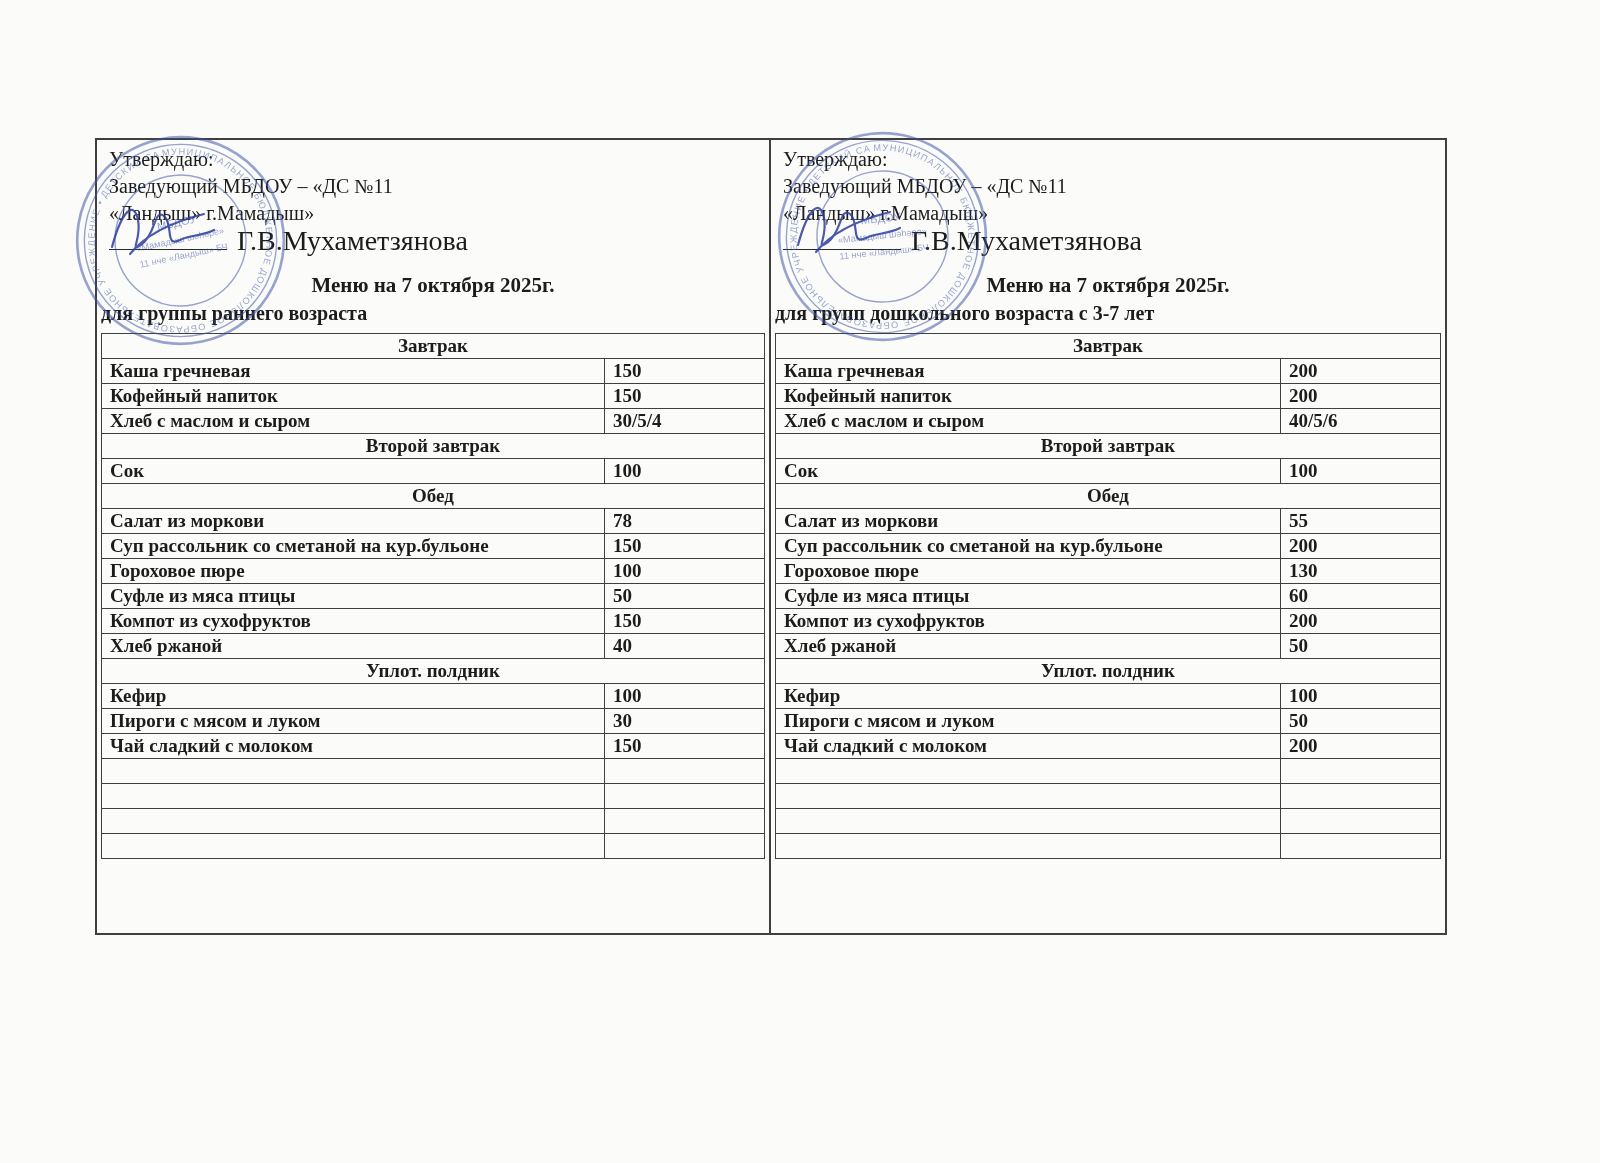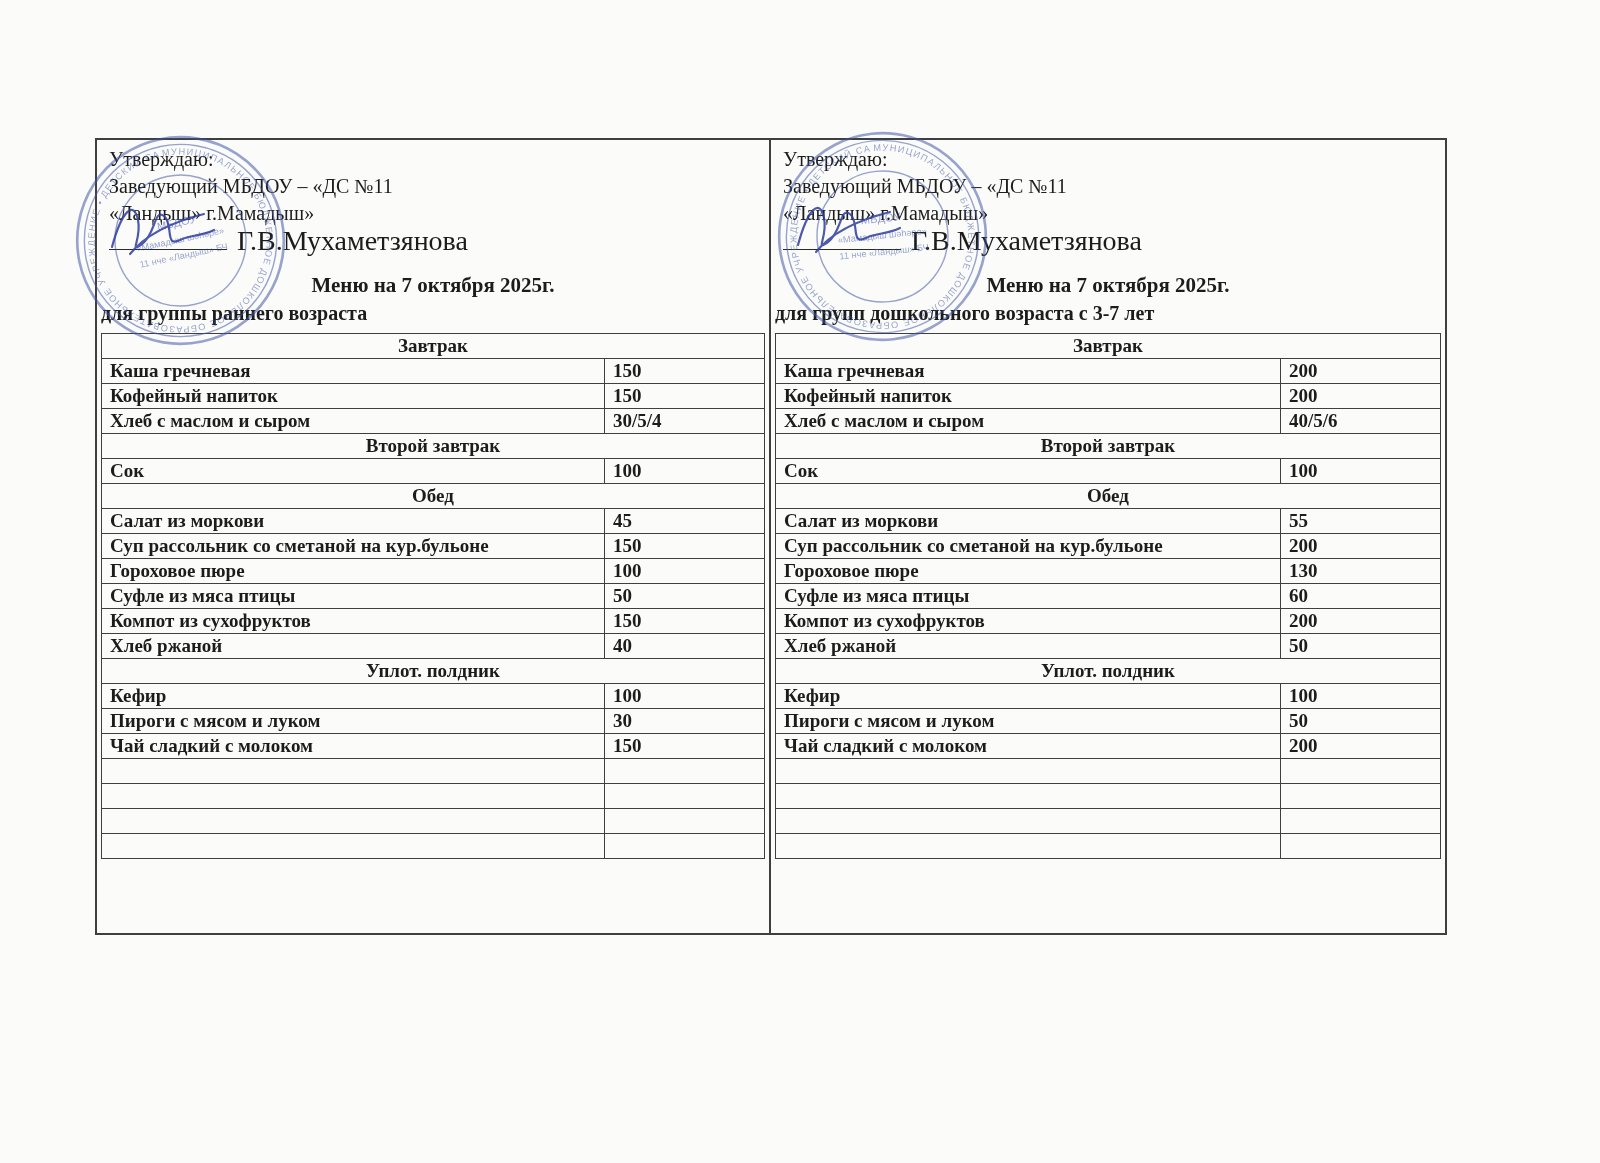--- a/index.html
+++ b/index.html
@@ -139,21 +139,21 @@
             </tr>
           <tr>
               <td>Сок</td>
               <td>100</td>
             </tr>
           <tr>
               <td class="section" colspan="2">Обед</td>
             </tr>
           <tr>
               <td>Салат из моркови</td>
-              <td>45</td>
+              <td>78</td>
             </tr>
           <tr>
               <td>Суп рассольник со сметаной на кур.бульоне</td>
               <td>150</td>
             </tr>
           <tr>
               <td>Гороховое пюре</td>
               <td>100</td>
             </tr>
           <tr>

